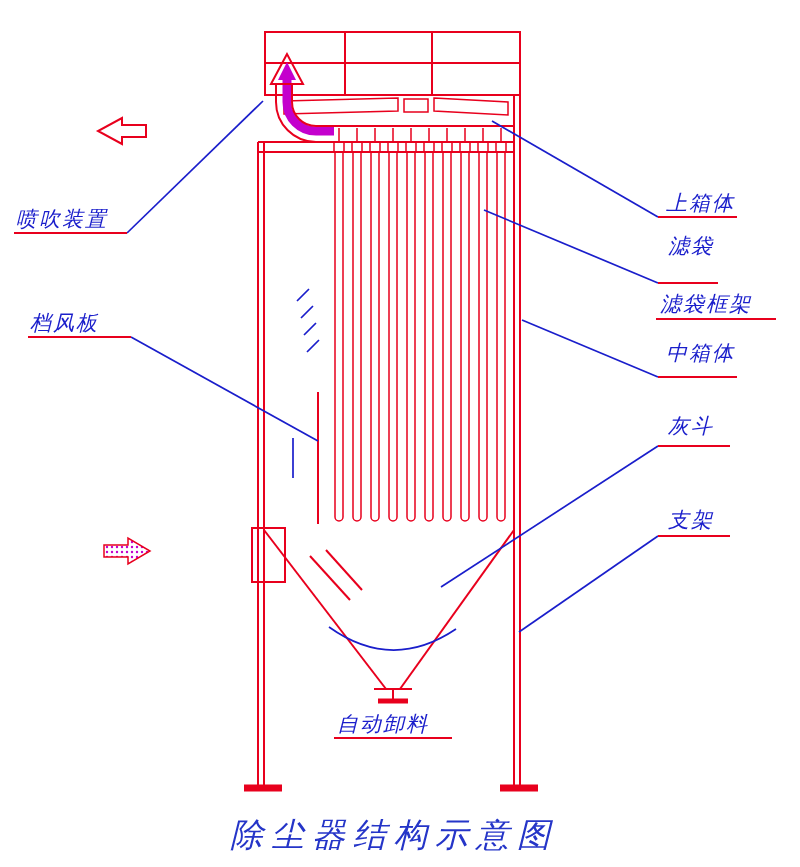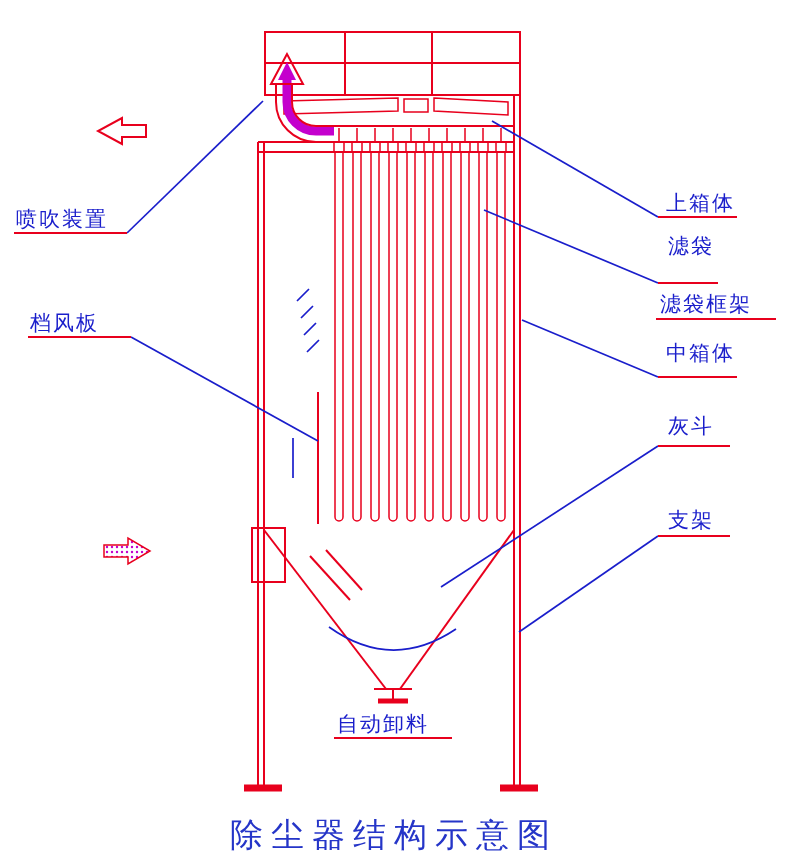--- a/index.html
+++ b/index.html
@@ -2,21 +2,21 @@
 <html style="--c-red: #e8001d; --c-blue: #1a1ecb; --c-magenta: #c400cd; --c-title: #2535c8;"><head>
 <meta charset="utf-8">
 <style>
   :root{
     --c-red:#e8001d;
     --c-blue:#1a1ecb;
     --c-magenta:#c400cd;
     --c-title:#2535c8;
   }
   html,body{margin:0;padding:0;background:#ffffff;}
-  .stage{position:relative;width:800px;height:867px;background:#ffffff;overflow:hidden;}
+  .stage{position:relative;width:800px;height:867px;background:#ffffff;overflow:hidden;font-style:italic;}
   svg{display:block;}
   .rl{stroke:var(--c-red);fill:none;stroke-width:2;}
   .rl1{stroke:var(--c-red);fill:none;stroke-width:1.5;}
   .ul{stroke:var(--c-red);stroke-width:2;fill:none;}
   .bl{stroke:var(--c-blue);fill:none;stroke-width:1.7;}
   .ml{stroke:var(--c-magenta);fill:none;stroke-width:9;}
   text.lbl{fill:var(--c-blue);font-family:"Liberation Sans",sans-serif;font-size:21px;letter-spacing:2px;}
   text.title{fill:var(--c-title);font-family:"DejaVu Serif",serif;font-size:33px;letter-spacing:8px;}
 </style>
 </head>

